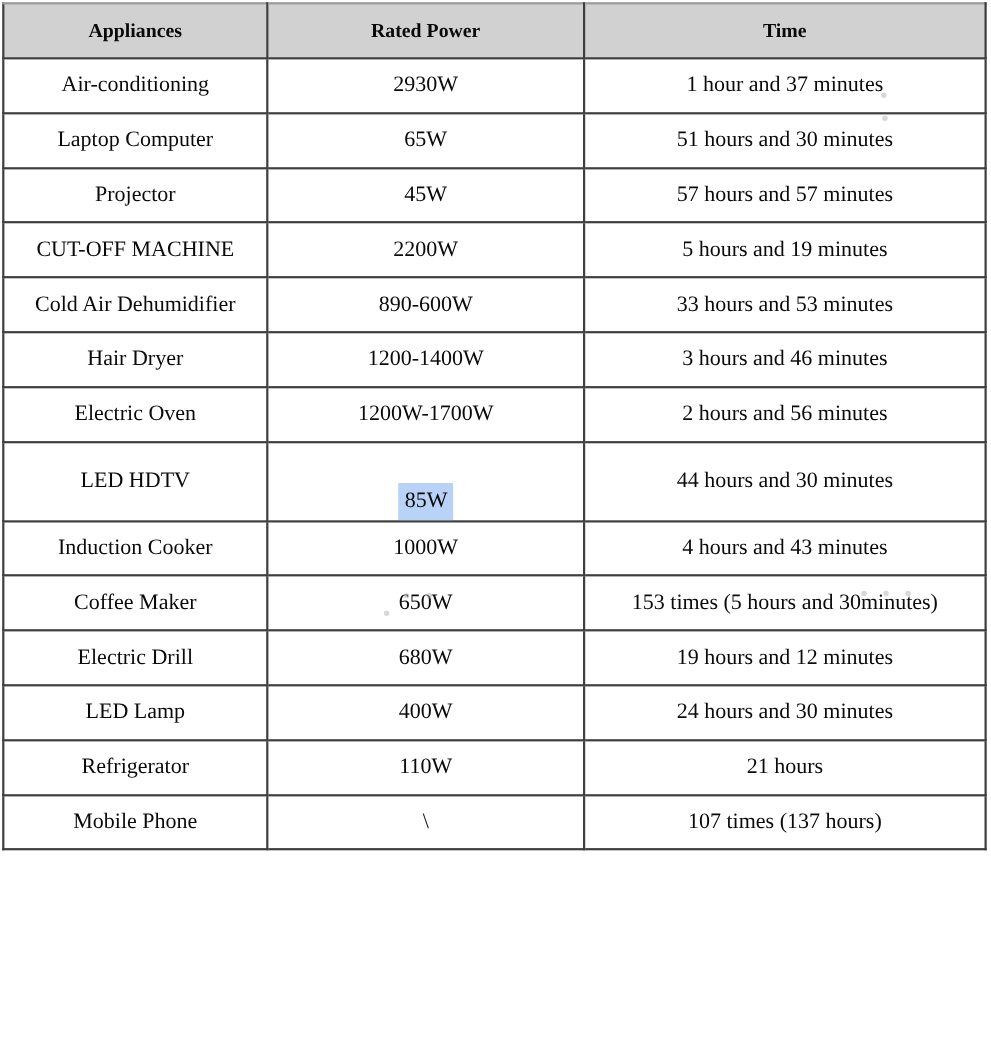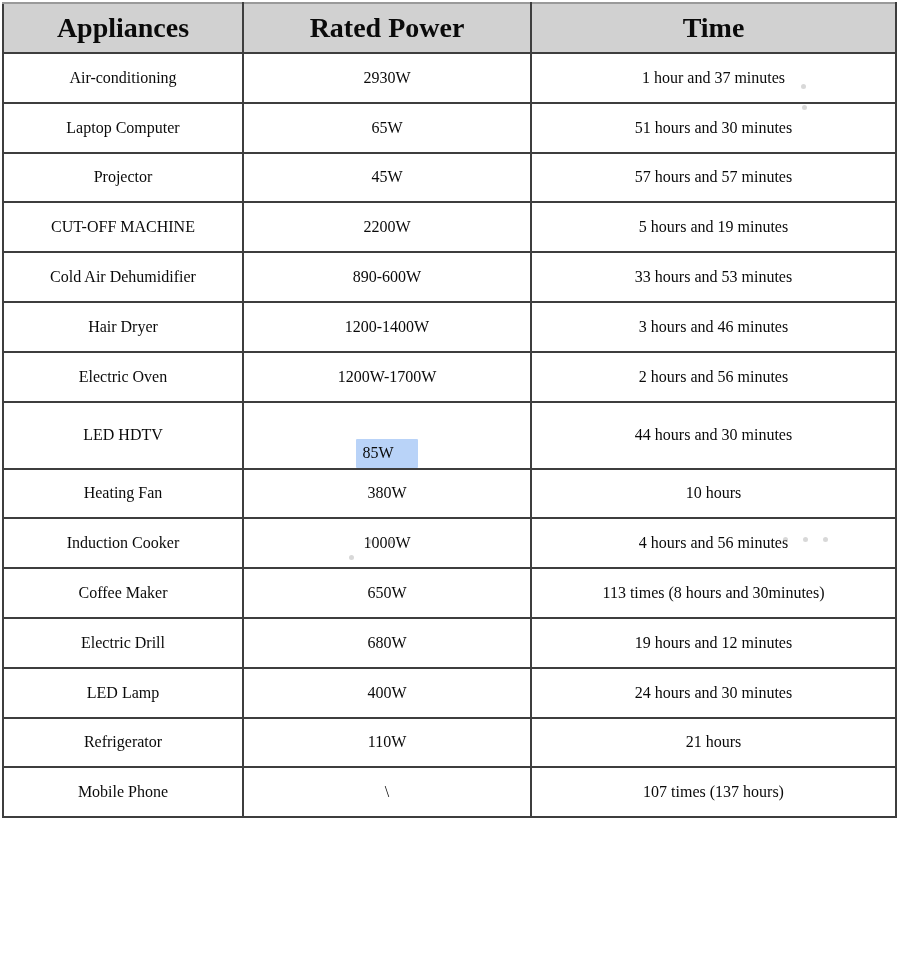--- a/index.html
+++ b/index.html
@@ -29,33 +29,33 @@
     border: 2px solid #3e3e3e;
     text-align: center;
     vertical-align: middle;
     padding: 0;
     overflow: hidden;
     white-space: nowrap;
   }
   .appliance-table thead th {
     background: #d1d1d1;
     font-weight: bold;
-    font-size: 28px;
+    font-size: 18px;
     border-top-color: #9a9a9a;
   }
   .appliance-table thead tr { height: 50px; }
   .appliance-table tbody tr { height: 49.8px; }
   .appliance-table td {
-    font-size: 16px;
+    font-size: 20px;
     background: #ffffff;
   }
   .cell-text { display: inline-block; }
   .selection {
     background: #b9d3f8;
-    padding: 5px 24px 6px 6px;
+    padding: 5px 5px 6px 6px;
     border-radius: 1px;
     margin-top: 36px;
   }
   .dot {
     position: absolute;
     width: 5px;
     height: 5px;
     border-radius: 50%;
     background: #a9a9a9;
     opacity: 0.45;
@@ -124,36 +124,31 @@
       <td><span class="cell-text">1200W-1700W</span></td>
       <td><span class="cell-text">2 hours and 56 minutes</span></td>
     </tr>
 
     <tr>
       <td><span class="cell-text">LED HDTV</span></td>
       <td><span class="cell-text selection">85W</span></td>
       <td><span class="cell-text">44 hours and 30 minutes</span></td>
     </tr>
 
-    <tr>
-      <td><span class="cell-text">Heating Fan</span></td>
-      <td><span class="cell-text">380W</span></td>
-      <td><span class="cell-text">10 hours</span></td>
-    </tr>
 
     <tr>
       <td><span class="cell-text">Induction Cooker</span></td>
       <td><span class="cell-text">1000W</span></td>
-      <td><span class="cell-text">4 hours and 56 minutes</span></td>
+      <td><span class="cell-text">4 hours and 43 minutes</span></td>
     </tr>
 
     <tr>
       <td><span class="cell-text">Coffee Maker</span></td>
       <td><span class="cell-text">650W</span></td>
-      <td><span class="cell-text">113 times (8 hours and 30minutes)</span></td>
+      <td><span class="cell-text">153 times (5 hours and 30minutes)</span></td>
     </tr>
 
     <tr>
       <td><span class="cell-text">Electric Drill</span></td>
       <td><span class="cell-text">680W</span></td>
       <td><span class="cell-text">19 hours and 12 minutes</span></td>
     </tr>
 
 
     <tr>

